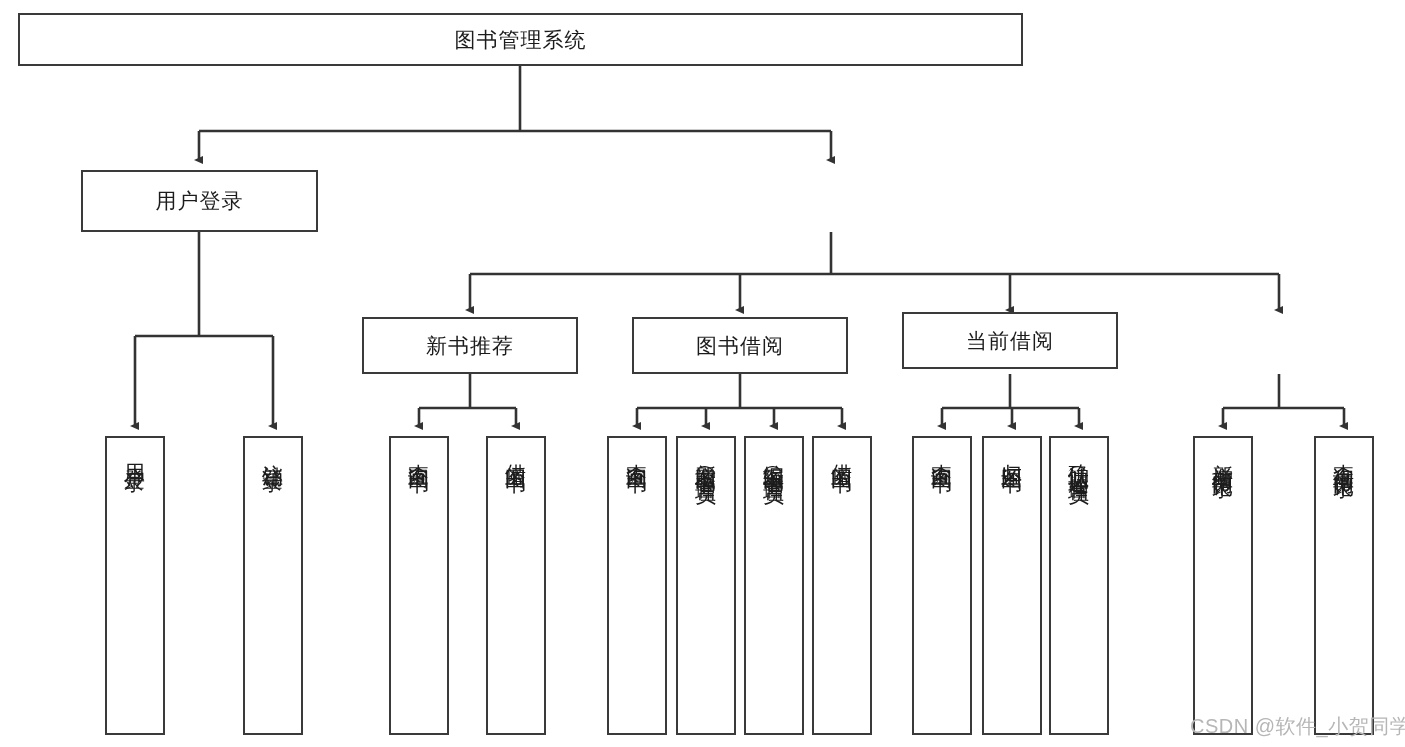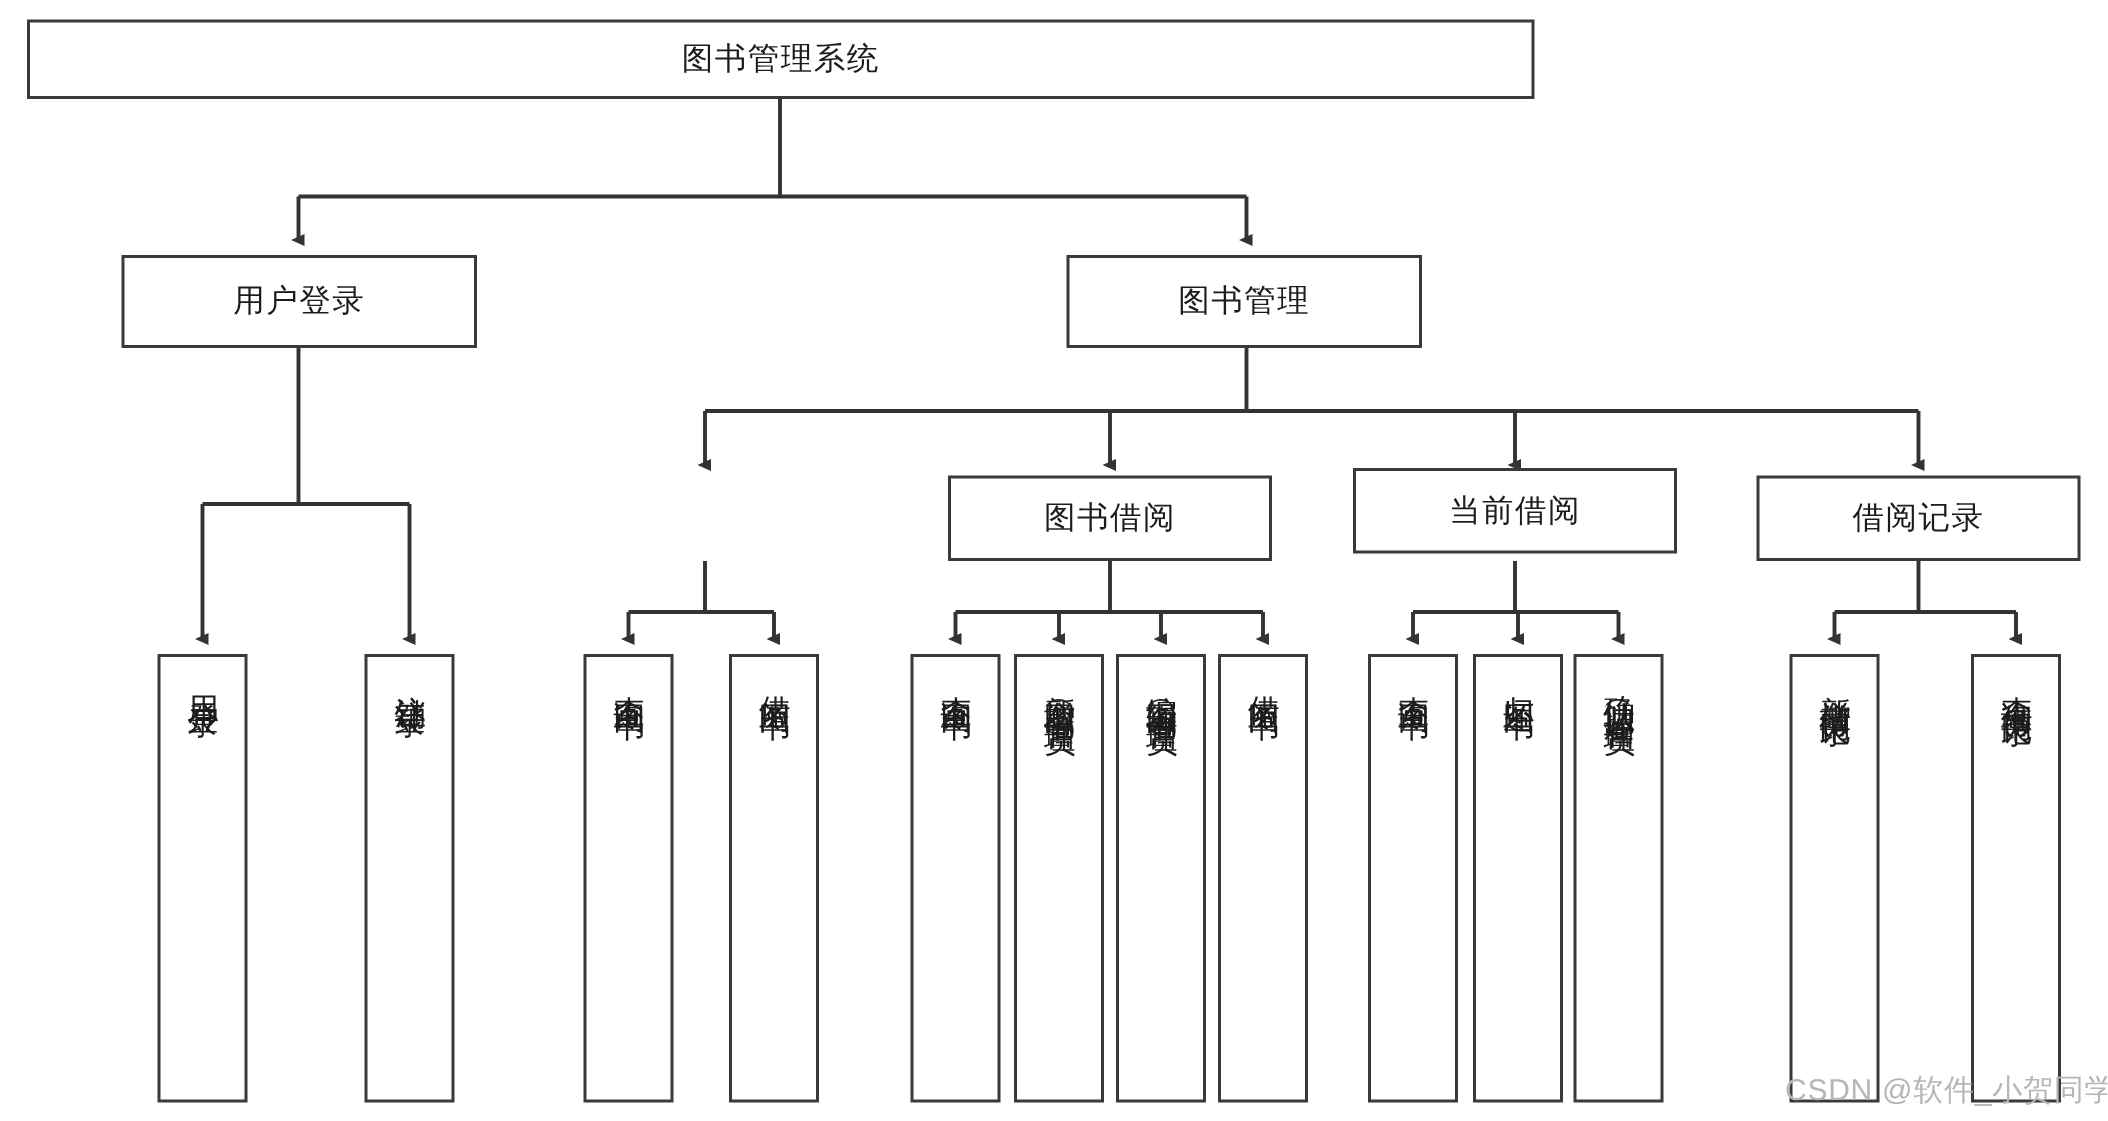--- a/index.html
+++ b/index.html
@@ -115,32 +115,29 @@
     </g>
   </svg>
 
   <div class="node" style="left:18px;top:13px;width:1005px;height:53px;">
     <span class="lbl">图书管理系统</span>
   </div>
 
   <div class="node" style="left:81px;top:170px;width:237px;height:62px;">
     <span class="lbl">用户登录</span>
   </div>
-  <div class="node" style="left:711px;top:170px;width:237px;height:62px;">
-    <span class="lbl">图书管理</span>
+
+  <div class="node" style="left:362px;top:317px;width:216px;height:57px;">
+    <span class="lbl">新书推荐</span>
   </div>
-
   <div class="node" style="left:632px;top:317px;width:216px;height:57px;">
     <span class="lbl">图书借阅</span>
   </div>
   <div class="node" style="left:902px;top:312px;width:216px;height:57px;">
     <span class="lbl">当前借阅</span>
-  </div>
-  <div class="node" style="left:1171px;top:317px;width:216px;height:57px;">
-    <span class="lbl">借阅记录</span>
   </div>
 
   <div class="node vert" style="left:105px;top:436px;width:60px;height:299px;">
     <span class="lbl">用户登录</span>
   </div>
   <div class="node vert" style="left:243px;top:436px;width:60px;height:299px;">
     <span class="lbl">注销登录</span>
   </div>
 
   <div class="node vert" style="left:389px;top:436px;width:60px;height:299px;">

